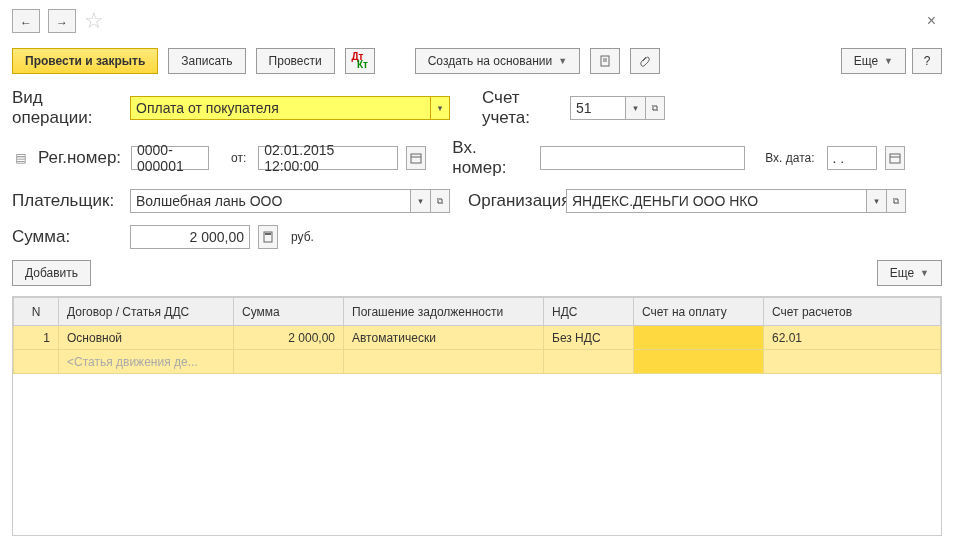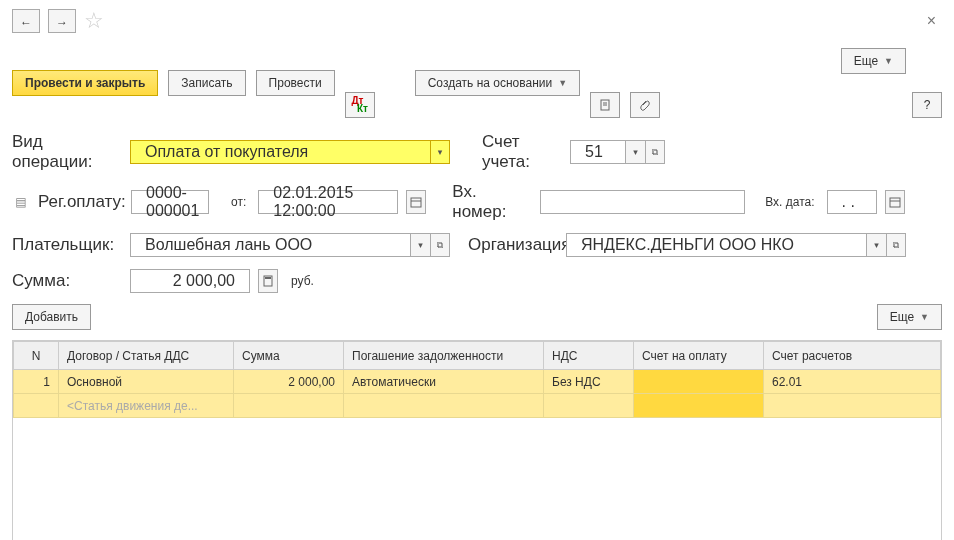--- a/index.html
+++ b/index.html
@@ -8,30 +8,30 @@
 .header-row { display: flex; align-items: center; gap: 8px; margin-bottom: 14px; }
 .nav-btn { width: 28px; height: 24px; border: 1px solid #aaa; background: #f5f5f5; display: flex; align-items: center; justify-content: center; cursor: pointer; }
 .star { font-size: 22px; color: #ccc; cursor: pointer; }
 .title { font-size: 20px; font-weight: normal; }
 .title .hl { background: #ffff66; }
 .close-x { margin-left: auto; color: #777; font-size: 16px; cursor: pointer; padding: 0 6px; }
 
 .toolbar { display: flex; align-items: center; gap: 10px; margin-bottom: 14px; }
 .btn { height: 26px; border: 1px solid #999; background: #f5f5f5; padding: 0 12px; display: flex; align-items: center; cursor: pointer; font-size: 12px; }
 .btn.yellow { background: linear-gradient(#ffe97a, #ffd940); border-color: #cca800; font-weight: bold; }
-.btn-icon { width: 30px; padding: 4px; justify-content: center; margin-top: 44px; }
+.btn-icon { width: 30px; padding: 4px; justify-content: center; }
 .btn .caret { margin-left: 6px; font-size: 9px; color: #666; }
 .dkr-icon { font-size: 10px; line-height: 8px; }
 .dkr-icon .d { color: #c00; font-weight: bold; }
 .dkr-icon .k { color: #080; font-weight: bold; }
 
 .form-row { display: flex; align-items: center; gap: 8px; margin-bottom: 10px; min-height: 26px; }
 .lbl { width: 110px; font-size: 17px; }
 .lbl.short { width: 80px; }
-.input { height: 24px; border: 1px solid #aaa; background: #fff; padding: 0 14px; font-size: 16px; display: flex; align-items: center; }
+.input { height: 24px; border: 1px solid #aaa; background: #fff; padding: 0 5px; font-size: 14px; display: flex; align-items: center; }
 .input.hl { background: #ffff66; border-color: #cca800; }
 .combo { display: flex; }
 .combo .input { border-right: none; }
 .combo-btn { width: 20px; height: 24px; border: 1px solid #aaa; background: #f5f5f5; display: flex; align-items: center; justify-content: center; font-size: 9px; color: #555; cursor: pointer; }
 .combo-btn:not(:last-child) { border-right: none; }
 .currency { margin-left: 5px; }
 .cal-icon { width: 20px; height: 24px; border: 1px solid #aaa; background: #f5f5f5; display: flex; align-items: center; justify-content: center; cursor: pointer; }
 .list-marker { width: 18px; height: 18px; display:flex; align-items:center; justify-content:center; color:#888; }
 
 .table-toolbar { display: flex; align-items: center; margin-bottom: 10px; }
@@ -100,21 +100,21 @@
   <span class="lbl short" style="margin-left:24px">Счет учета:</span>
   <div class="combo">
     <div class="input" style="width:55px">51</div>
     <div class="combo-btn">▾</div>
     <div class="combo-btn">⧉</div>
   </div>
 </div>
 
 <div class="form-row">
   <span class="list-marker">▤</span>
-  <span class="lbl" style="width:85px">Рег.оплату:</span>
+  <span class="lbl" style="width:85px">Рег.номер:</span>
   <div class="input" style="width:78px">0000-000001</div>
   <span style="margin:0 4px 0 14px">от:</span>
   <div class="input" style="width:140px">02.01.2015 12:00:00</div>
   <div class="cal-icon">
     <svg class="ic" viewBox="0 0 12 12">
         <rect x="1" y="2" width="10" height="9" fill="none" stroke="#666"></rect>
         <line x1="1" y1="5" x2="11" y2="5" stroke="#666"></line>
       </svg>
   </div>
   <span class="lbl short" style="margin-left:18px">Вх. номер:</span>

